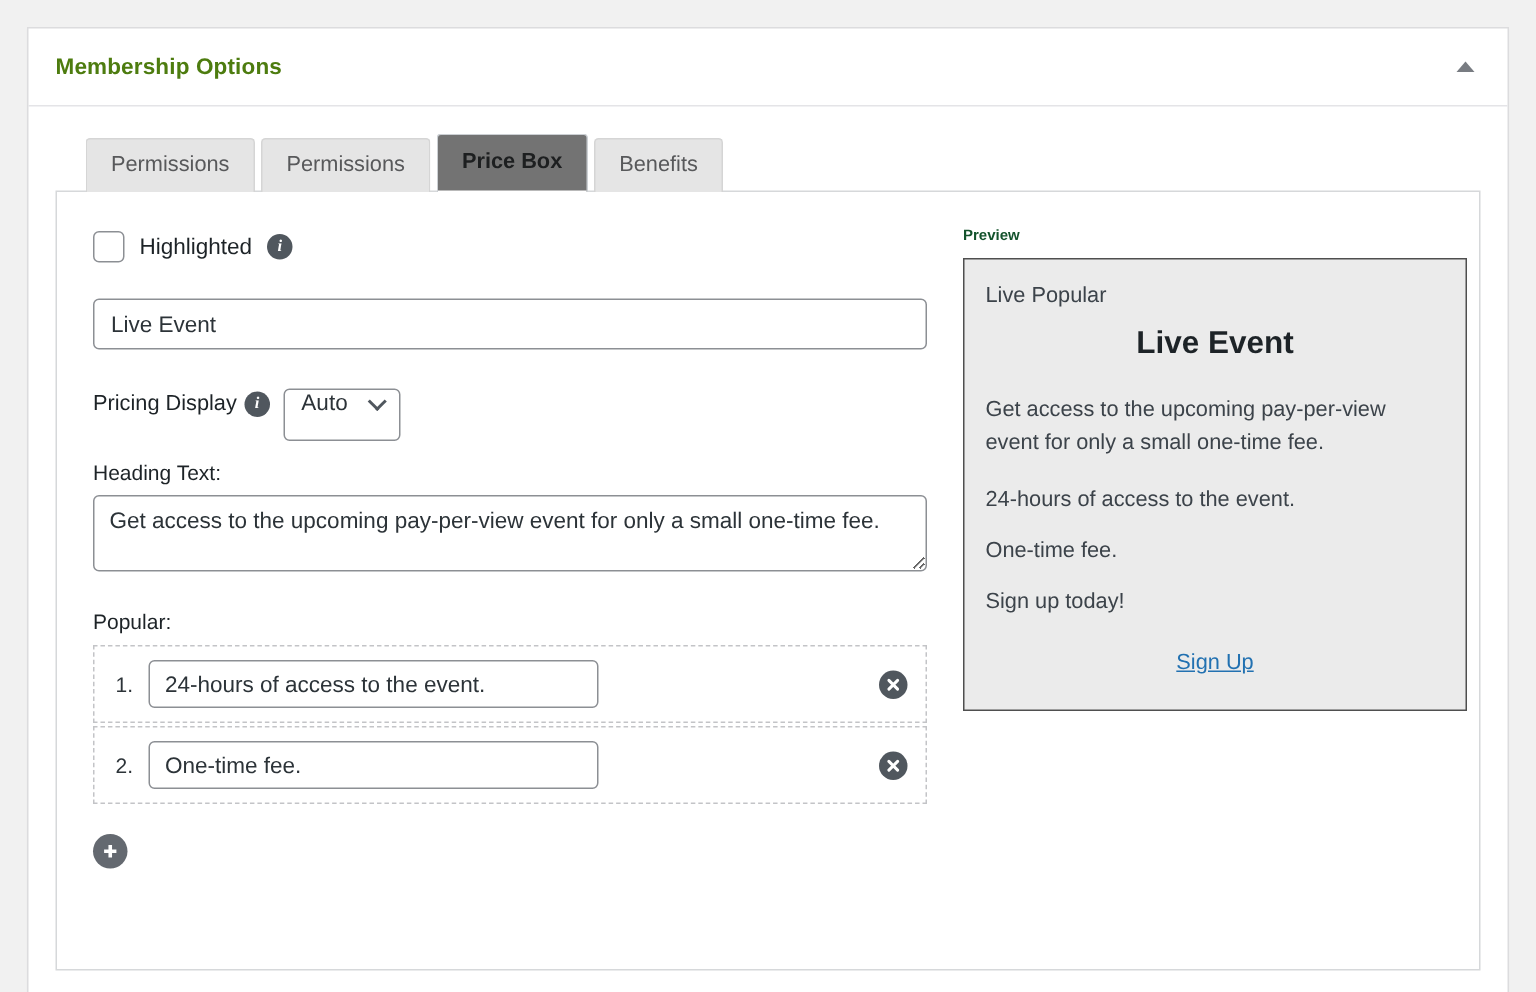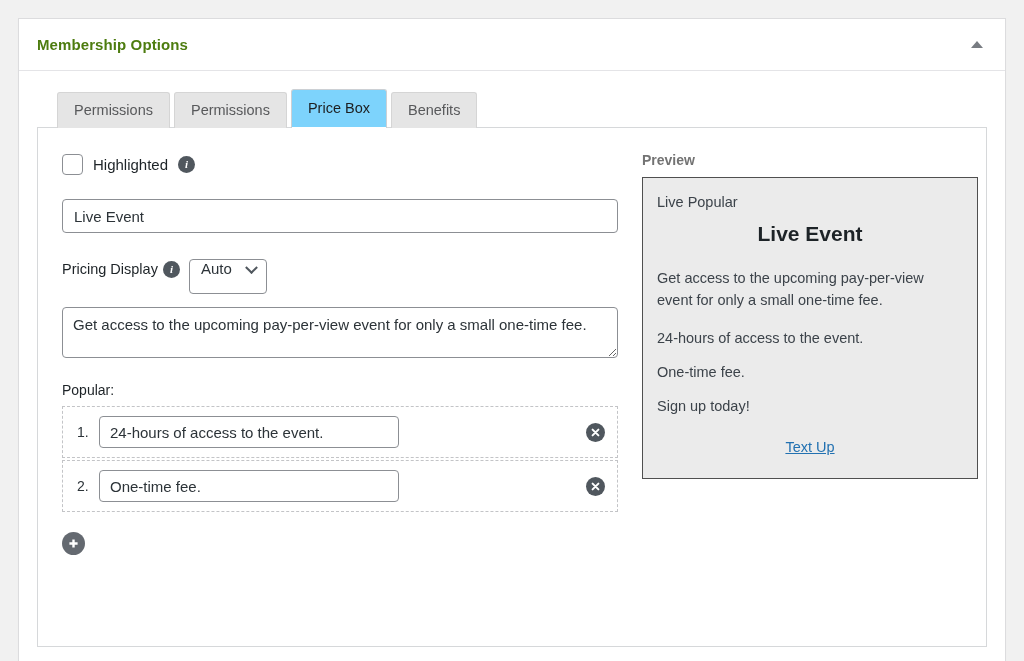--- a/index.html
+++ b/index.html
@@ -72,23 +72,23 @@
     padding: 0 16px;
     height: 36px;
     line-height: 34px;
     font-size: 14.5px;
     color: #58595b;
     cursor: pointer;
     white-space: nowrap;
     position: relative;
   }
   .tab.active {
-    background: #7dd3fc;
+    background: #737373;
     color: #1d1f20;
-    font-weight: 400;
+    font-weight: 700;
     border-color: #ccd0d4;
     height: 39px;
     line-height: 37px;
     z-index: 3;
   }
   .tab.active::after {
     content: "";
     position: absolute;
     left: 0; right: 0; bottom: -1px;
     height: 2px;
@@ -272,23 +272,23 @@
     align-items: center;
     justify-content: center;
     cursor: pointer;
     border: 0;
     padding: 0;
   }
 
   
   .preview-col { flex: 1; padding-top: 2px; }
   .preview-title {
-    font-size: 14px;
+    font-size: 10px;
     font-weight: 700;
-    color: #737373;
+    color: #14532d;
     margin-bottom: 9px;
   }
   .price-box {
     border: 1px solid #4f4f4f;
     background: #ebebeb;
     padding: 16px 14px 22px 14px;
     width: 336px;
   }
   .pb-tag {
     font-size: 14.5px;
@@ -359,20 +359,21 @@
         <div class="inline-row">
           <span class="inline-label">Pricing Display</span>
           <span class="info-icon">i</span>
           <span class="select-wrap">
             <span class="select-box">Auto</span>
             <span class="chev"></span>
           </span>
         </div>
 
         <div class="field-row">
+          <label class="field-label">Heading Text:</label>
           <textarea class="textarea" style="">Get access to the upcoming pay-per-view event for only a small one-time fee.</textarea>
         </div>
 
         <div class="field-row">
           <label class="field-label benefits-label">Popular:</label>
 
           <div class="benefit-row">
             <span class="benefit-num">1.</span>
             <input class="benefit-input" type="text" value="24-hours of access to the event." style="">
             <span class="benefit-spacer"></span>
@@ -407,20 +408,20 @@
         <div class="preview-title">Preview</div>
 
         <div class="price-box">
           <div class="pb-tag">Live Popular</div>
           <div class="pb-heading">Live Event</div>
           <div class="pb-text">Get access to the upcoming pay-per-view event for only a small one-time fee.</div>
           <div class="pb-benefit">24-hours of access to the event.</div>
           <div class="pb-benefit">One-time fee.</div>
           <div class="pb-benefit">Sign up today!</div>
           <div class="pb-cta-wrap">
-            <a class="pb-cta" href="#">Text Up</a>
+            <a class="pb-cta" href="#">Sign Up</a>
           </div>
         </div>
       </div>
 
     </div>
   </div>
 </div>
 
 </body></html>

